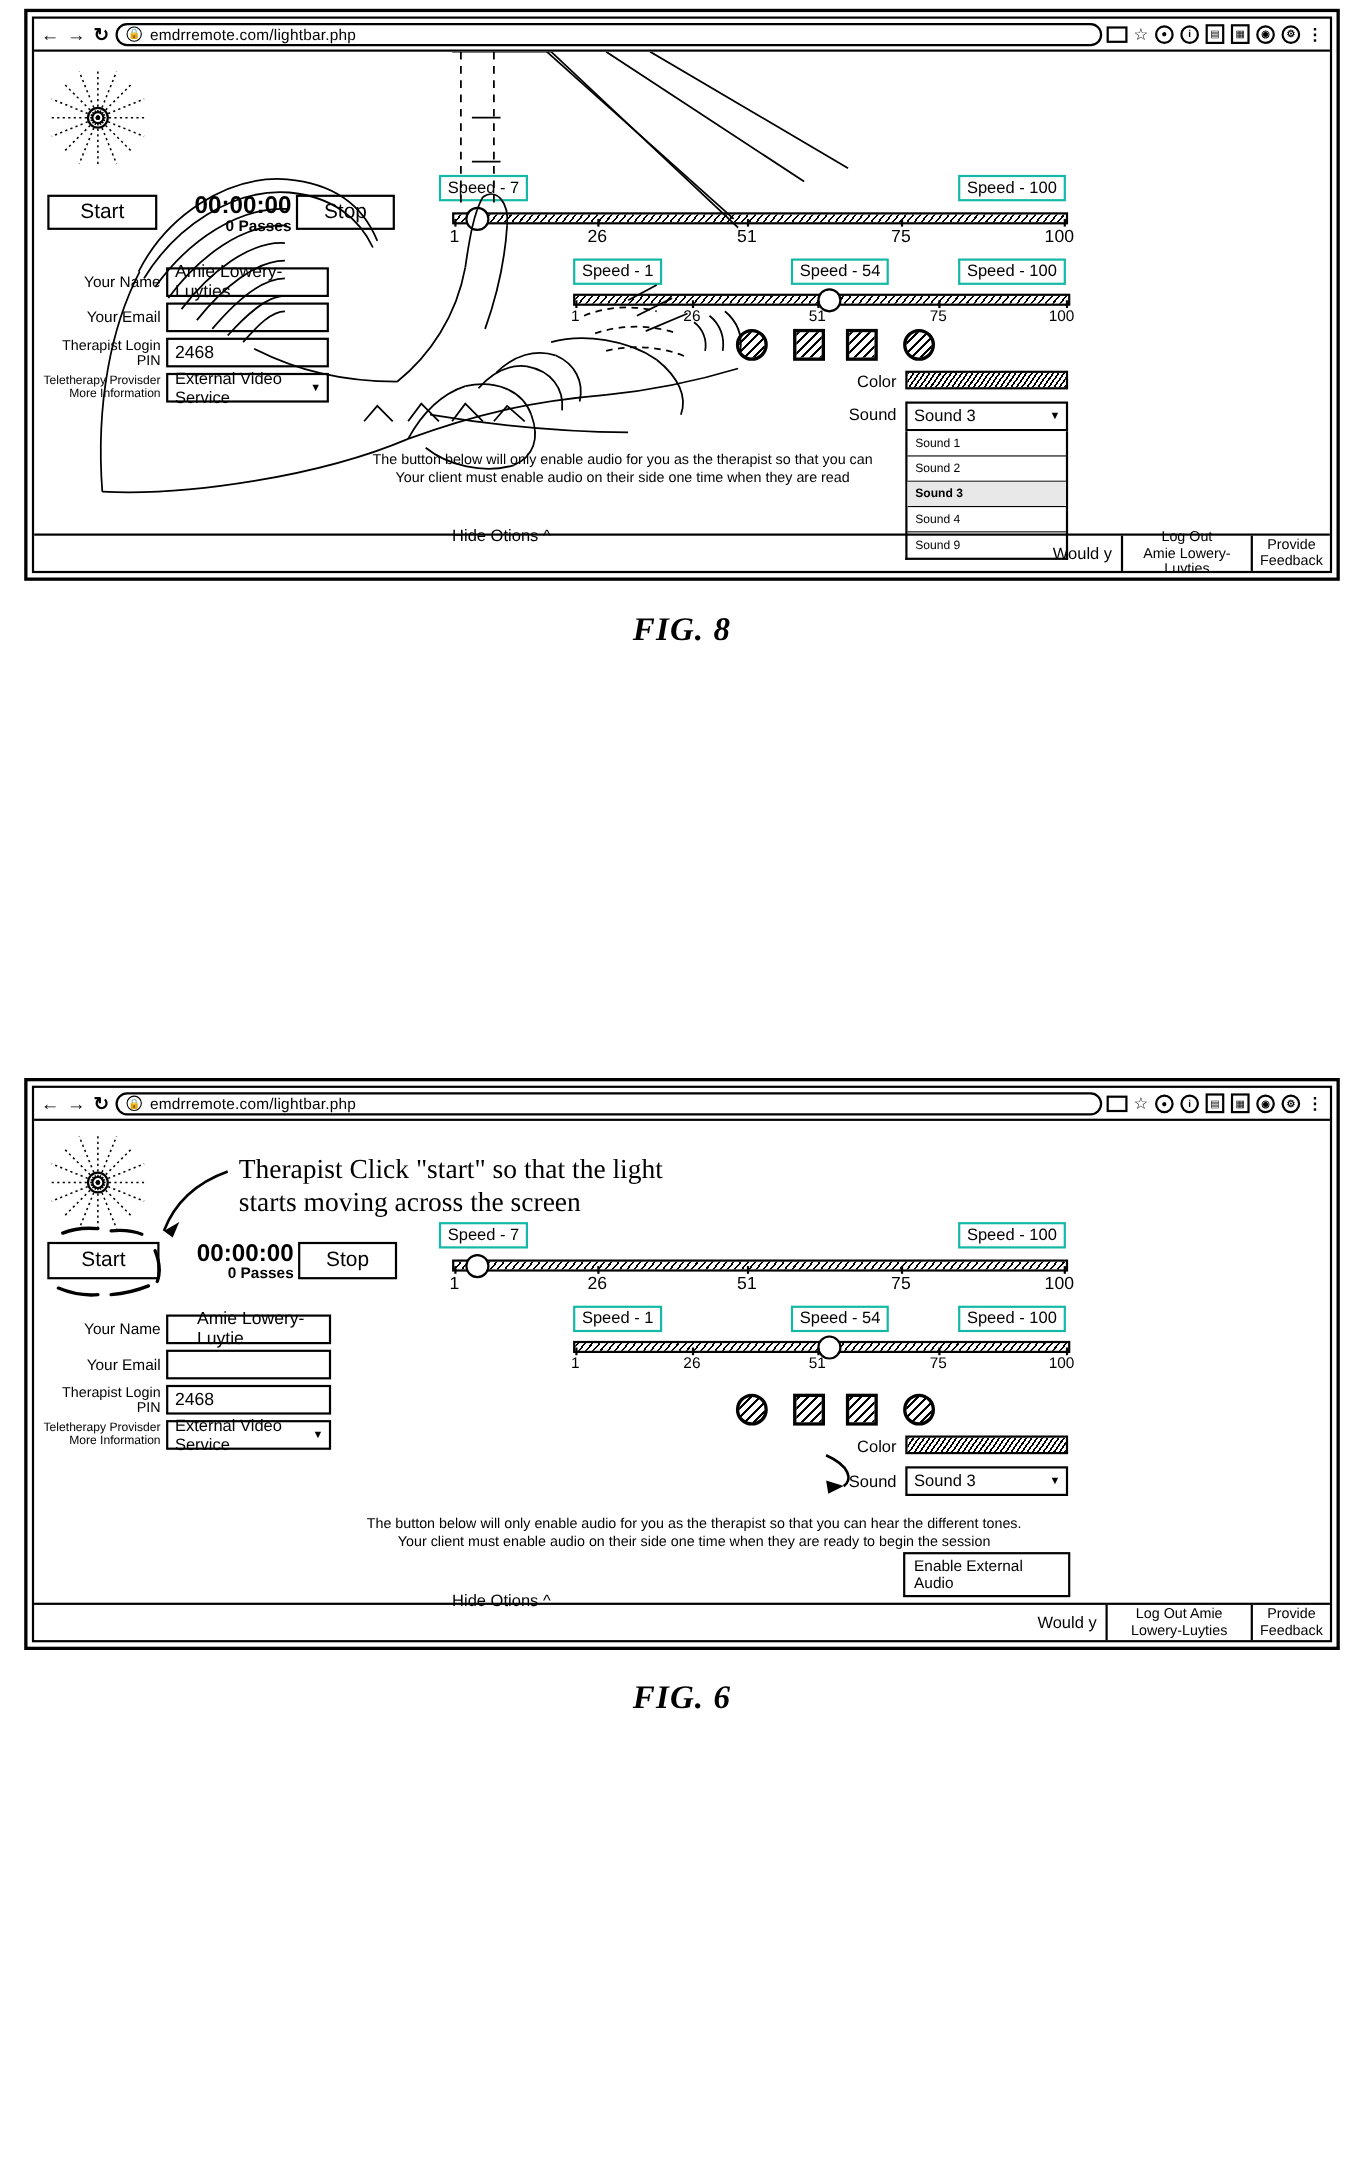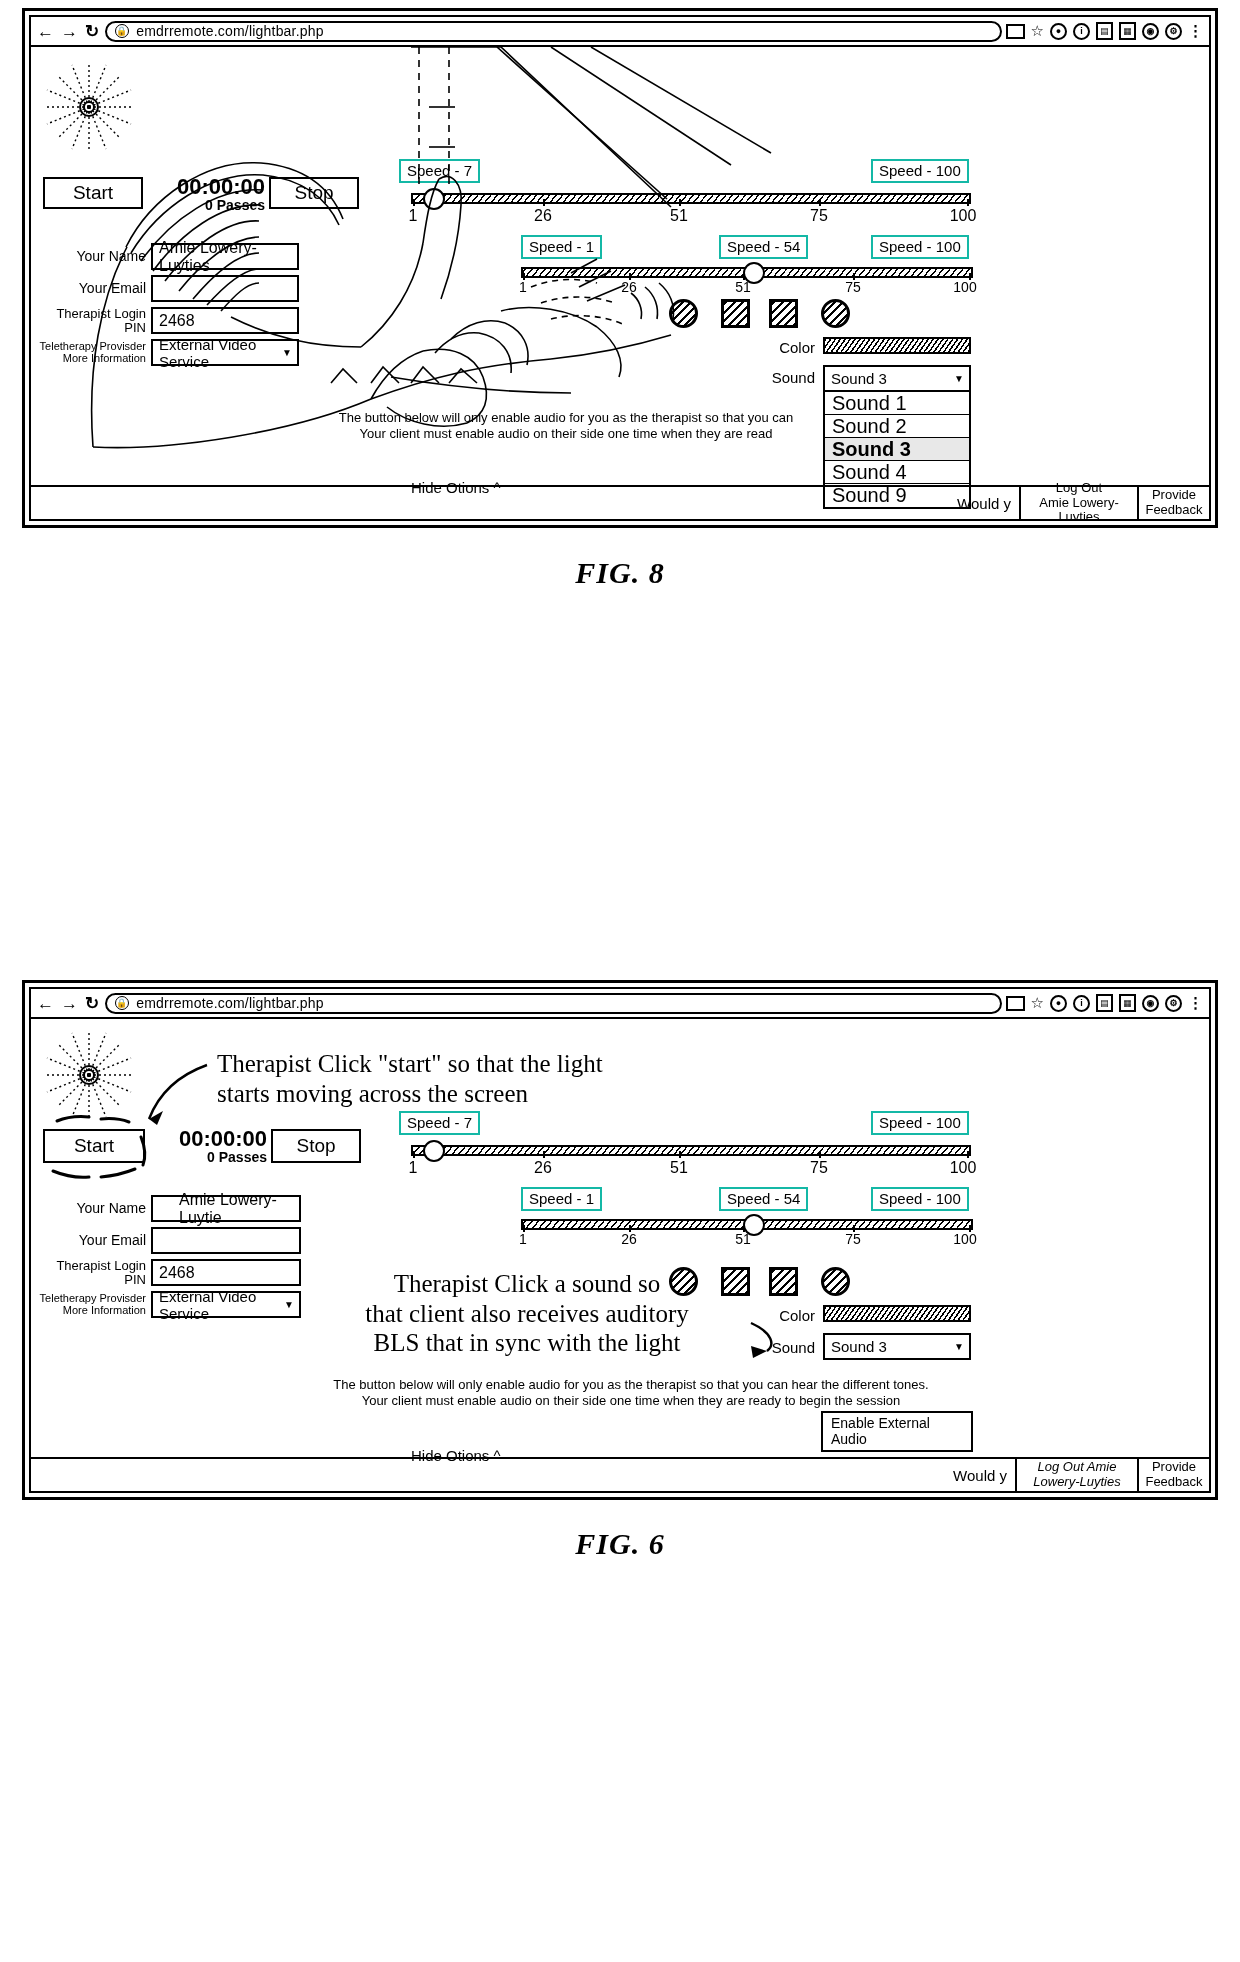--- a/index.html
+++ b/index.html
@@ -262,21 +262,21 @@
 
   
   .dd-list {
     position: absolute;
     border: 2px solid #000;
     border-top: none;
     background: #fff;
     box-sizing: border-box;
   }
   .dd-item {
-    font-size: 20px;
+    font-size: 11px;
     padding: 2px 0 2px 7px;
     border-bottom: 1px solid #000;
     box-sizing: border-box;
     height: 23px;
     display: flex; align-items: center;
   }
   .dd-item:last-child { border-bottom: none; }
   .dd-item.sel { font-weight: bold; background: #e8e8e8; }
 
   
@@ -720,23 +720,20 @@
         <div class="tickmark" style="left:598px; top:206px;"></div>
         <div class="tickmark" style="left:712px; top:206px;"></div>
         <div class="tickmark" style="left:822px; top:206px;"></div>
         <div class="tickmark" style="left:938px; top:206px;"></div>
         <div class="tick" style="left:492px; top:212px; font-size:14px;">1</div>
         <div class="tick" style="left:598px; top:212px; font-size:14px;">26</div>
         <div class="tick" style="left:712px; top:212px; font-size:14px;">51</div>
         <div class="tick" style="left:822px; top:212px; font-size:14px;">75</div>
         <div class="tick" style="left:934px; top:212px; font-size:14px;">100</div>
 
-        <div class="callout" style="left:286px; top:250px; width:420px; text-align:center;">Therapist Click a sound so
-that client also receives auditory
-BLS that in sync with the light</div>
 
         <div class="shape round" style="left:638px; top:248px;"></div>
         <div class="shape" style="left:690px; top:248px;"></div>
         <div class="shape" style="left:738px; top:248px;"></div>
         <div class="shape round" style="left:790px; top:248px;"></div>
 
         <div class="inline-label" style="left:700px; top:288px; width:84px;">Color</div>
         <div class="colorbar" style="left:792px; top:286px; width:148px;"></div>
 
         <div class="inline-label" style="left:700px; top:320px; width:84px;">Sound</div>
@@ -751,21 +748,21 @@
         <div class="ebtn" style="left:790px; top:392px; width:152px;">Enable External Audio</div>
 
         <div class="hide-options" style="left:380px; top:428px; width:250px;">
           <span>Hide Otions</span>
           <span> ^</span>
         </div>
 
         <div class="footer">
           <div class="fill"></div>
           <div class="ftext">Would y</div>
-          <div class="fbtn" style="width:122px;font-style:italic;">Log Out Amie
+          <div class="fbtn" style="width:132px;">Log Out Amie
 Lowery-Luyties</div>
           <div class="fbtn" style="width:72px;">Provide
 Feedback</div>
         </div>
 
         <svg class="overlay-svg" width="1180" height="460" viewBox="0 0 1180 460">
           <g fill="none" stroke="#000" stroke-width="2.4">
             <path d="M 176 46 C 148 56 128 74 118 100"></path>
             <path d="M 720 304 C 742 314 744 326 736 332"></path>
           </g>

